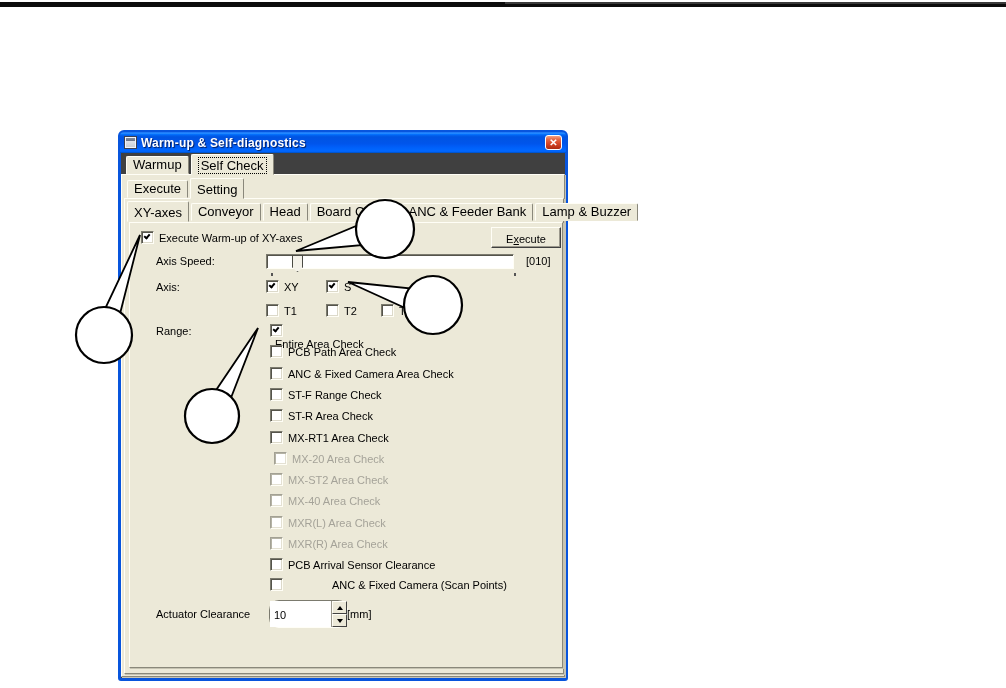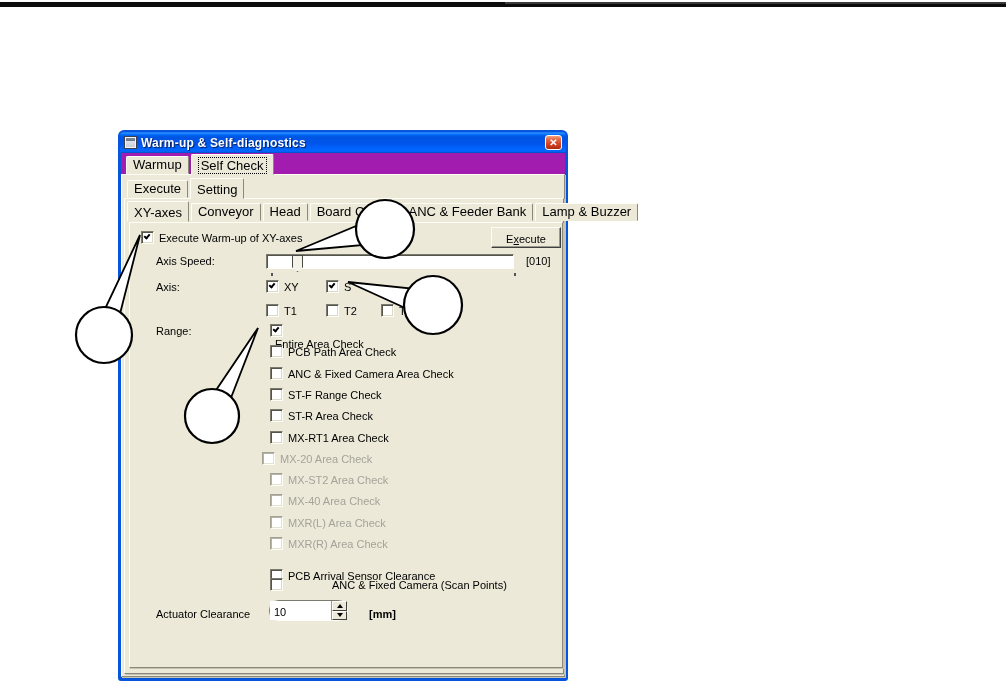--- a/index.html
+++ b/index.html
@@ -5,21 +5,21 @@
   * { margin:0; padding:0; box-sizing:border-box; }
   html,body { background:#fff; }
   body { font-family:"Liberation Sans", sans-serif; }
   .canvas { position:relative; width:1006px; height:688px; background:#fff; overflow:hidden; }
 
   .top-rule { position:absolute; left:0; top:2px; width:1006px; height:5px; background:#0c0c0c; }
   .top-rule-b { position:absolute; left:505px; top:2px; width:501px; height:2px; background:#3c3c3c; }
 
   
   .dialog { position:absolute; left:118px; top:130px; width:450px; height:551px;
-            background:#a21caf; border:3px solid #0855DD; border-radius:6px 6px 3px 3px; }
+            background:#404040; border:3px solid #0855DD; border-radius:6px 6px 3px 3px; }
   .titlebar { position:absolute; left:-1px; top:-1px; right:-1px; height:21px;
     background:linear-gradient(180deg,#0058ee 0%,#3593ff 4%,#288eff 6%,#127dff 9%,#036ffc 12%,#0262ee 16%,#0057e5 22%,#0054e3 26%,#0055eb 56%,#005bf5 66%,#0061fa 76%,#0066fe 86%,#0066ff 92%,#005eec 95%,#004eb8 100%);
     border-radius:4px 4px 0 0; display:flex; align-items:center; padding:0 4px; }
   .app-icon { width:13px; height:13px; flex:none; margin-right:4px;
     background:linear-gradient(180deg,#8a93a6 0%,#6b7386 35%,#dfe3ea 35%,#c7cbd4 100%);
     border:1px solid #3a3f52; box-shadow:inset 0 0 0 1px #f2f4f8; }
   .title-text { color:#fff; font-weight:bold; font-size:12px; letter-spacing:.2px;
     text-shadow:1px 1px 1px rgba(0,0,30,.7); white-space:nowrap; }
   .close-btn { margin-left:auto; width:17px; height:15px; border:1px solid #fff; border-radius:3px;
     background:linear-gradient(180deg,#f3a183 0%,#e66a45 25%,#d8492a 55%,#c2371a 80%,#ad2a10 100%);
@@ -122,32 +122,32 @@
             <div class="thumb" style="left:25px;"></div>
           </div>
           <div class="tickmark" style="left:141px; top:50px;"></div>
           <div class="tickmark" style="left:384px; top:50px;"></div>
           <span class="lbl" style="left:396px; top:32px;">[010]</span>
 
           <span class="lbl" style="left:26px; top:58px;">Axis:</span>
           <span class="lbl" style="left:26px; top:102px;">Range:</span>
 
           <span class="lbl" style="left:26px; top:385px;">Actuator Clearance</span>
-          <div class="spin" style="left:139px; top:377px; width:79px; height:21px;border-radius:10px;">
+          <div class="spin" style="left:139px; top:377px; width:79px; height:28px;border-radius:10px;">
             <input value="10" style="">
             <div class="spinbtns">
               <div class="sbtn">
                   <span class="tri-up"></span>
                 </div>
               <div class="sbtn">
                   <span class="tri-dn"></span>
                 </div>
             </div>
           </div>
-          <span class="lbl" style="left:239px; top:385px;font-weight:bold;">[mm]</span>
+          <span class="lbl" style="left:217px; top:385px;">[mm]</span>
 
         <div class="cbrow" style="left: 11px; top: 8px;">
               <span class="cbbox">
                 <span class="mark"></span>
               </span>
               <span class="cblab">Execute Warm-up of XY-axes</span>
             </div>
             <div class="cbrow" style="left: 136px; top: 57px;">
               <span class="cbbox">
                 <span class="mark"></span>
@@ -191,41 +191,41 @@
               <span class="cblab">ST-F Range Check</span>
             </div>
             <div class="cbrow" style="left: 140px; top: 186px;">
               <span class="cbbox"></span>
               <span class="cblab">ST-R Area Check</span>
             </div>
             <div class="cbrow" style="left: 140px; top: 208px;">
               <span class="cbbox"></span>
               <span class="cblab">MX-RT1 Area Check</span>
             </div>
-            <div class="cbrow dis" style="left: 132px; top: 229px; justify-content: center;">
+            <div class="cbrow dis" style="left: 144px; top: 229px; justify-content: center;">
               <span class="cbbox"></span>
               <span class="cblab">MX-20 Area Check</span>
             </div>
             <div class="cbrow dis" style="left: 140px; top: 250px;">
               <span class="cbbox"></span>
               <span class="cblab">MX-ST2 Area Check</span>
             </div>
             <div class="cbrow dis" style="left: 140px; top: 271px;">
               <span class="cbbox"></span>
               <span class="cblab">MX-40 Area Check</span>
             </div>
             <div class="cbrow dis" style="left: 140px; top: 293px;">
               <span class="cbbox"></span>
               <span class="cblab">MXR(L) Area Check</span>
             </div>
             <div class="cbrow dis" style="left: 140px; top: 314px;">
               <span class="cbbox"></span>
               <span class="cblab">MXR(R) Area Check</span>
             </div>
-            <div class="cbrow" style="left: 140px; top: 346px;">
+            <div class="cbrow" style="left: 140px; top: 335px;">
               <span class="cbbox"></span>
               <span class="cblab">PCB Arrival Sensor Clearance</span>
             </div>
             <div class="cbrow" style="left: 140px; top: 355px; gap: 44px;">
               <span class="cbbox"></span>
               <span class="cblab">ANC &amp; Fixed Camera (Scan Points)</span>
             </div>
           </div>
       </div>
     </div>

